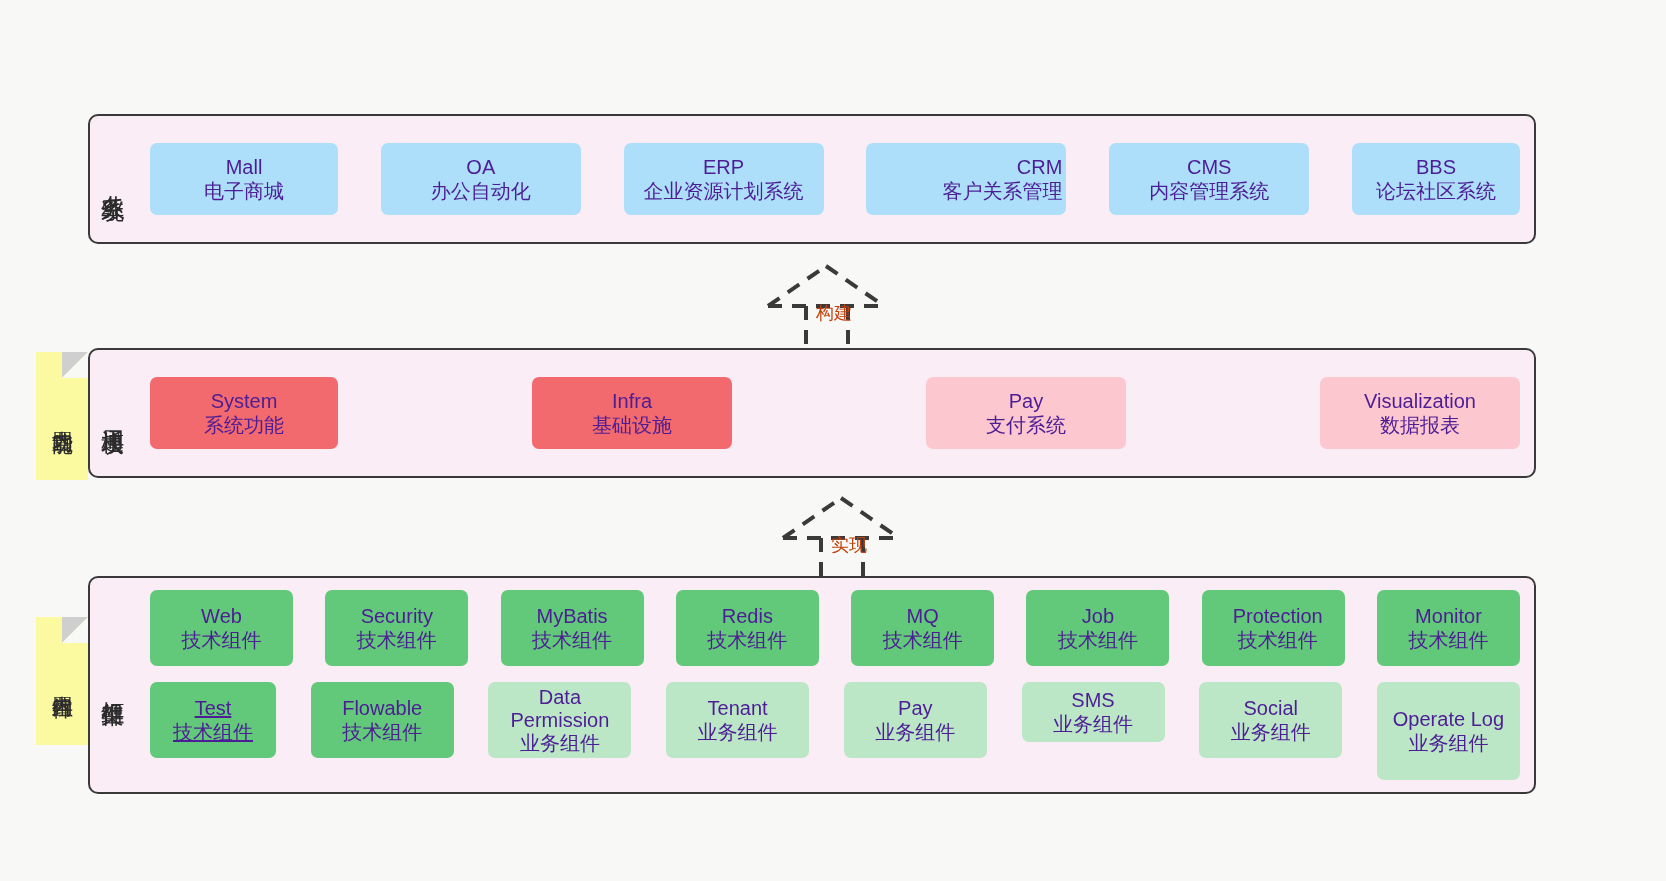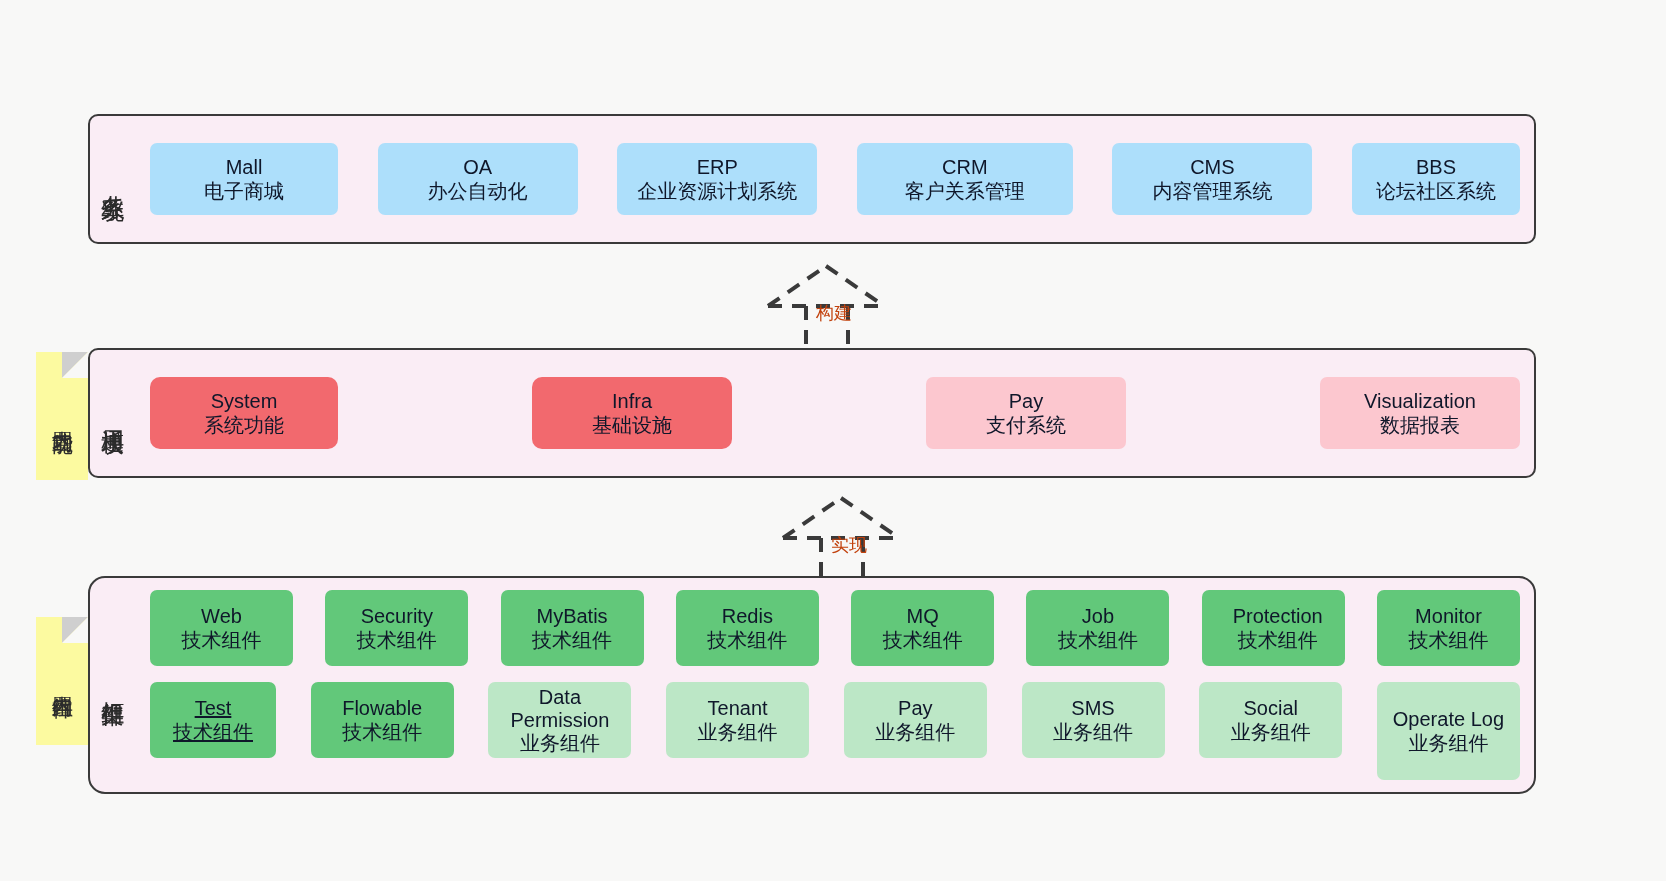--- a/index.html
+++ b/index.html
@@ -59,31 +59,31 @@
     justify-content: space-between;
   }
 
   
   .card {
     border-radius: 7px;
     display: flex;
     flex-direction: column;
     align-items: center;
     justify-content: center;
-    color: #0f172a;
+    color: #4c1d95;
     text-align: center;
     line-height: 1.22;
     font-size: 20px;
     padding: 6px 4px;
     user-select: none;
   }
   .card .en { white-space: normal; }
   .card .cn { white-space: nowrap; }
   .c-blue       { background: #addffb; }
-  .c-red        { background: #f2696e; border-radius: 10px; }
+  .c-red        { background: #f2696e; }
   .c-pink       { background: #fcc7cf; }
   .c-green      { background: #62c87a; }
   .c-greenlight { background: #bce7c6; }
 
   
   .note {
     position: absolute;
     background: #fcfaa0;
     color: #2b2b2b;
     font-size: 21px;
@@ -150,21 +150,21 @@
           <span class="cn">电子商城</span>
         </div>
         <div class="card c-blue" style="width:200px;height:72px;">
           <span class="en">OA</span>
           <span class="cn">办公自动化</span>
         </div>
         <div class="card c-blue" style="width:200px;height:72px;">
           <span class="en">ERP</span>
           <span class="cn">企业资源计划系统</span>
         </div>
-        <div class="card c-blue" style="width:216px;height:72px;">
+        <div class="card c-blue" style="width:200px;height:72px;align-items:flex-end;">
           <span class="en">CRM</span>
           <span class="cn">客户关系管理</span>
         </div>
         <div class="card c-blue" style="width:200px;height:72px;">
           <span class="en">CMS</span>
           <span class="cn">内容管理系统</span>
         </div>
         <div class="card c-blue" style="width:168px;height:72px;">
           <span class="en">BBS</span>
           <span class="cn">论坛社区系统</span>
@@ -222,21 +222,21 @@
       <path d="M 88 48 L 88 95" stroke="#3a3a3a" stroke-width="4" fill="none" stroke-dasharray="14,10" stroke-linecap="butt"></path>
       <path d="M 46 93 L 88 93" stroke="#3a3a3a" stroke-width="4" fill="none" stroke-dasharray="14,10" stroke-linecap="butt"></path>
     </svg>
     <span class="clabel" style="left:56px; top:43px;">实现</span>
   </div>
 
   <div class="note" id="note-builtin-component" style="left:36px; top:617px; width:52px; height:128px;">
     <span>内置组件</span>
   </div>
 
-  <div class="layer" id="layer-framework-component" style="left:88px; top:576px; width:1448px; height:218px;border-radius:17px;">
+  <div class="layer" id="layer-framework-component" style="left:88px; top:576px; width:1448px; height:218px;">
     <div class="layer-title">框架组件</div>
     <div class="layer-body">
 
       <div class="row">
         <div class="card c-green" style="width:143px;height:76px;">
           <span class="en">Web</span>
           <span class="cn">技术组件</span>
         </div>
         <div class="card c-green" style="width:143px;height:76px;">
           <span class="en">Security</span>
@@ -282,21 +282,21 @@
           <span class="cn">业务组件</span>
         </div>
         <div class="card c-greenlight" style="width:143px;height:76px;">
           <span class="en">Tenant</span>
           <span class="cn">业务组件</span>
         </div>
         <div class="card c-greenlight" style="width:143px;height:76px;">
           <span class="en">Pay</span>
           <span class="cn">业务组件</span>
         </div>
-        <div class="card c-greenlight" style="width:143px;height:76px;">
+        <div class="card c-greenlight" style="width:143px;height:60px;">
           <span class="en">SMS</span>
           <span class="cn">业务组件</span>
         </div>
         <div class="card c-greenlight" style="width:143px;height:76px;">
           <span class="en">Social</span>
           <span class="cn">业务组件</span>
         </div>
         <div class="card c-greenlight" style="width:143px;height:98px;">
           <span class="en">Operate Log</span>
           <span class="cn">业务组件</span>

